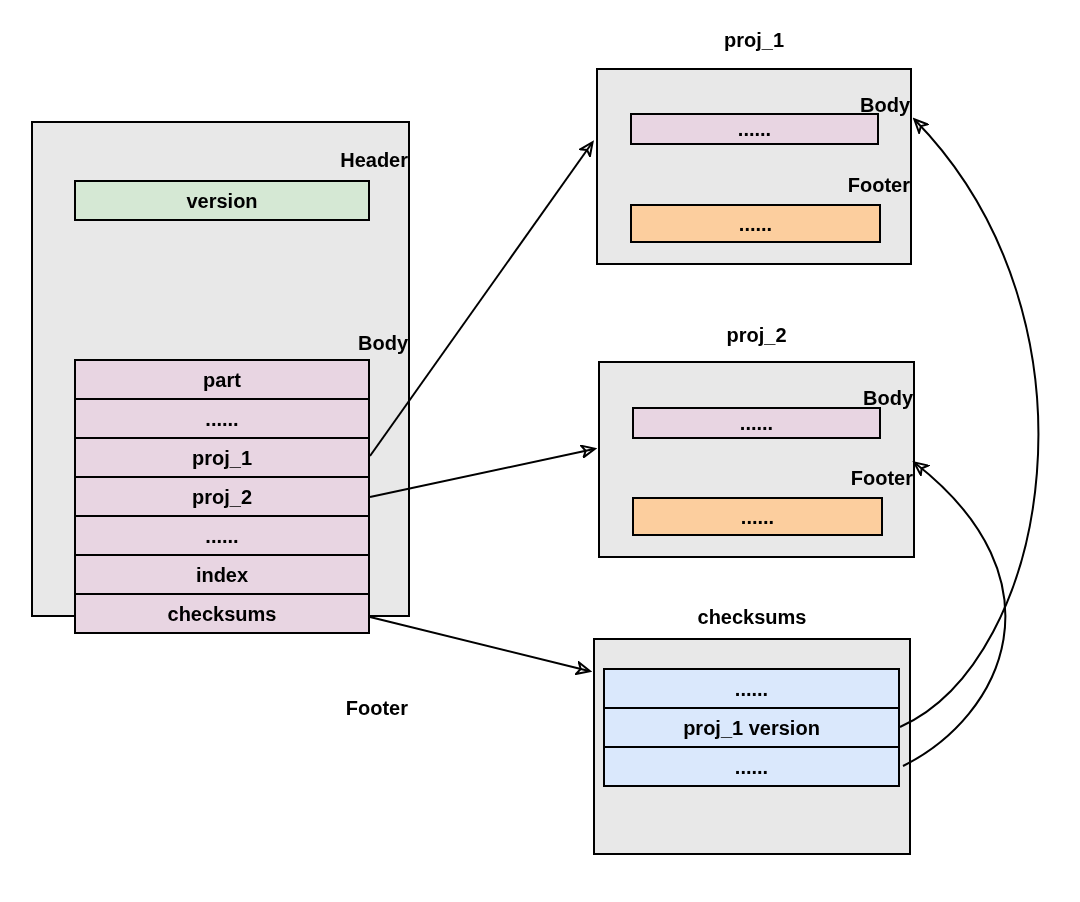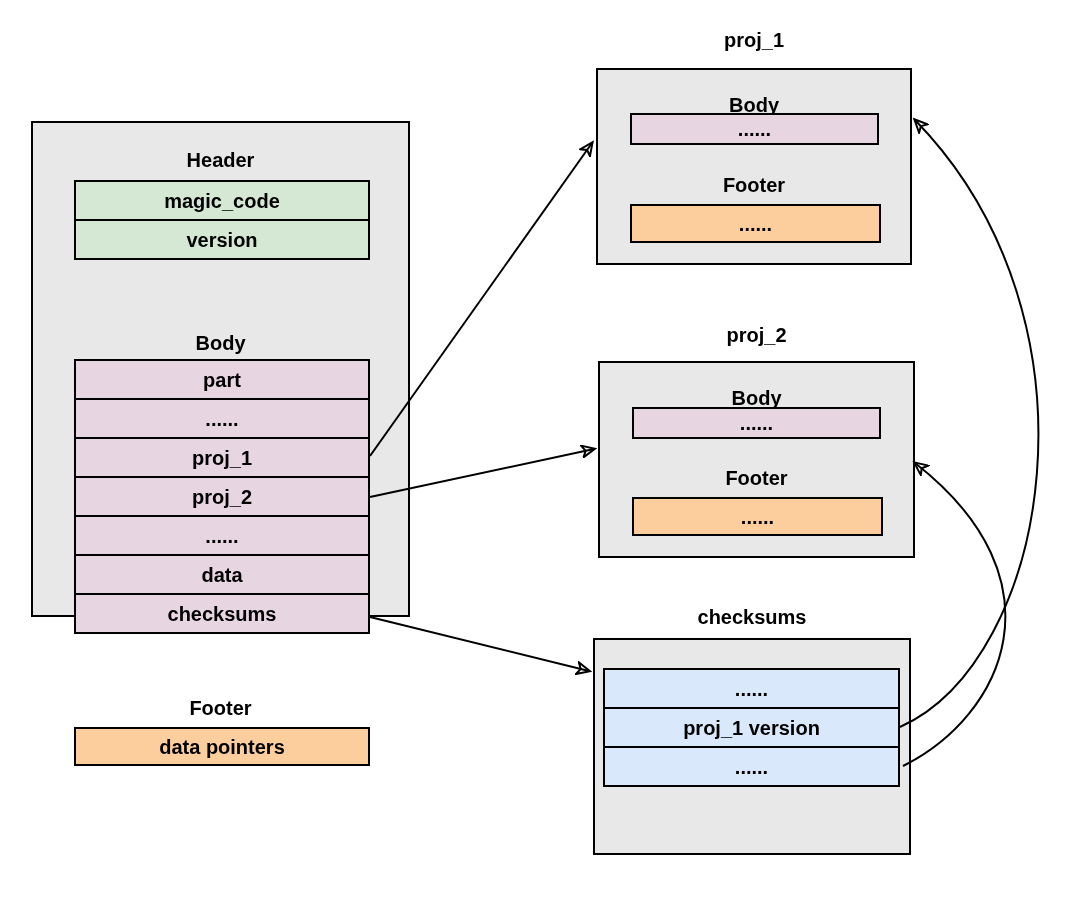--- a/index.html
+++ b/index.html
@@ -18,21 +18,21 @@
     overflow:hidden;
   }
   .title{
     position:absolute;text-align:center;font-size:20px;line-height:22px;
   }
   .gbox{
     position:absolute;background:var(--container-fill);
     border:2px solid var(--border);box-sizing:border-box;
   }
   .label{
-    position:absolute;left:0;right:0;text-align:center;
+    position:absolute;left:0;right:0;text-align:right;
     font-size:20px;line-height:22px;
   }
   .stack{position:absolute;}
   .row{
     display:flex;align-items:center;justify-content:center;
     border:2px solid var(--border);box-sizing:border-box;
     font-size:20px;line-height:20px;height:41px;
   }
   .row + .row{margin-top:-2px;}
   .row.single{position:absolute;}
@@ -46,37 +46,35 @@
 </head>
 <body>
 
 <div class="canvas">
 
 
   <div class="gbox" style="left:31px;top:121px;width:379px;height:496px;">
 
     <div class="label" style="top:26px;">Header</div>
     <div class="stack" style="left:41px;top:57px;width:296px;">
-      <div class="row green">magic_code</div>
       <div class="row green">version</div>
     </div>
 
     <div class="label" style="top:209px;">Body</div>
     <div class="stack" style="left:41px;top:236px;width:296px;">
       <div class="row pink">part</div>
       <div class="row pink">......</div>
       <div class="row pink">proj_1</div>
       <div class="row pink">proj_2</div>
       <div class="row pink">......</div>
-      <div class="row pink">data</div>
+      <div class="row pink">index</div>
       <div class="row pink">checksums</div>
     </div>
 
     <div class="label" style="top:574px;">Footer</div>
-    <div class="row orange single" style="left:41px;top:604px;width:296px;height:39px;">data pointers</div>
   </div>
 
   <div class="title" style="left:596px;top:29px;width:316px;">proj_1</div>
   <div class="gbox" style="left:596px;top:68px;width:316px;height:197px;">
     <div class="label" style="top:24px;">Body</div>
     <div class="row pink single" style="left:32px;top:43px;width:249px;height:32px;">......</div>
     <div class="label" style="top:104px;">Footer</div>
     <div class="row orange single" style="left:32px;top:134px;width:251px;height:39px;">......</div>
   </div>
 

